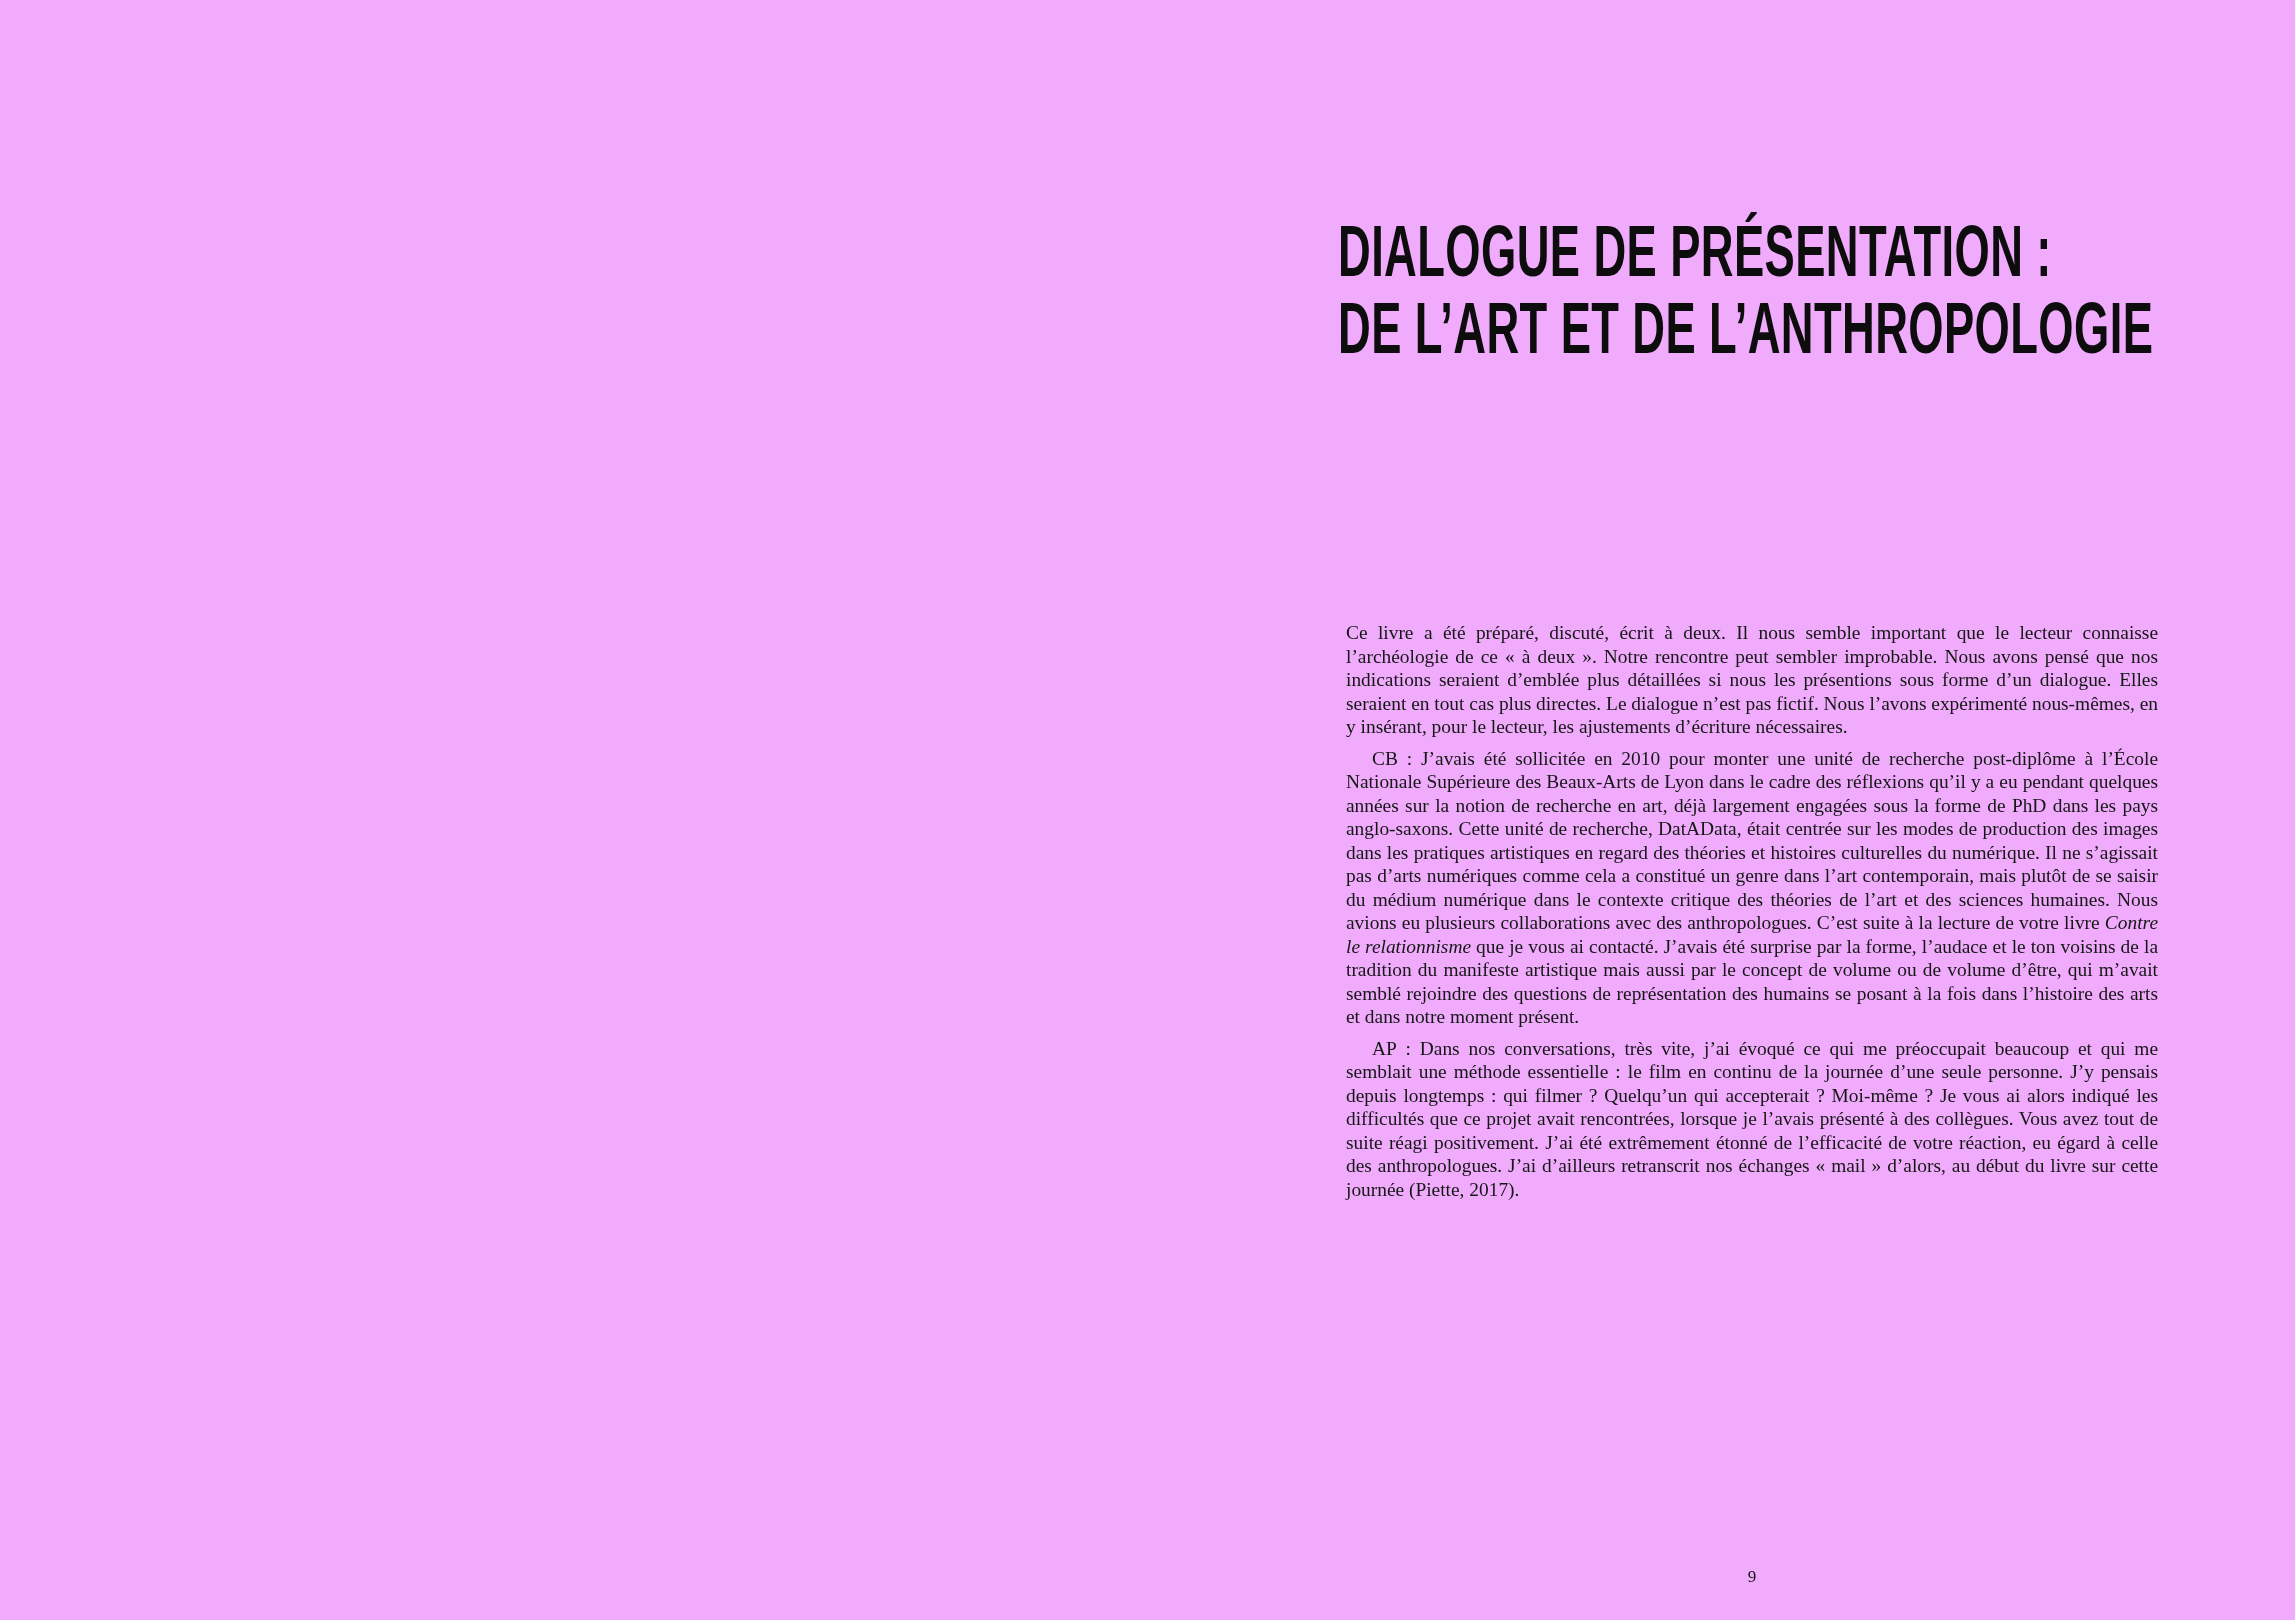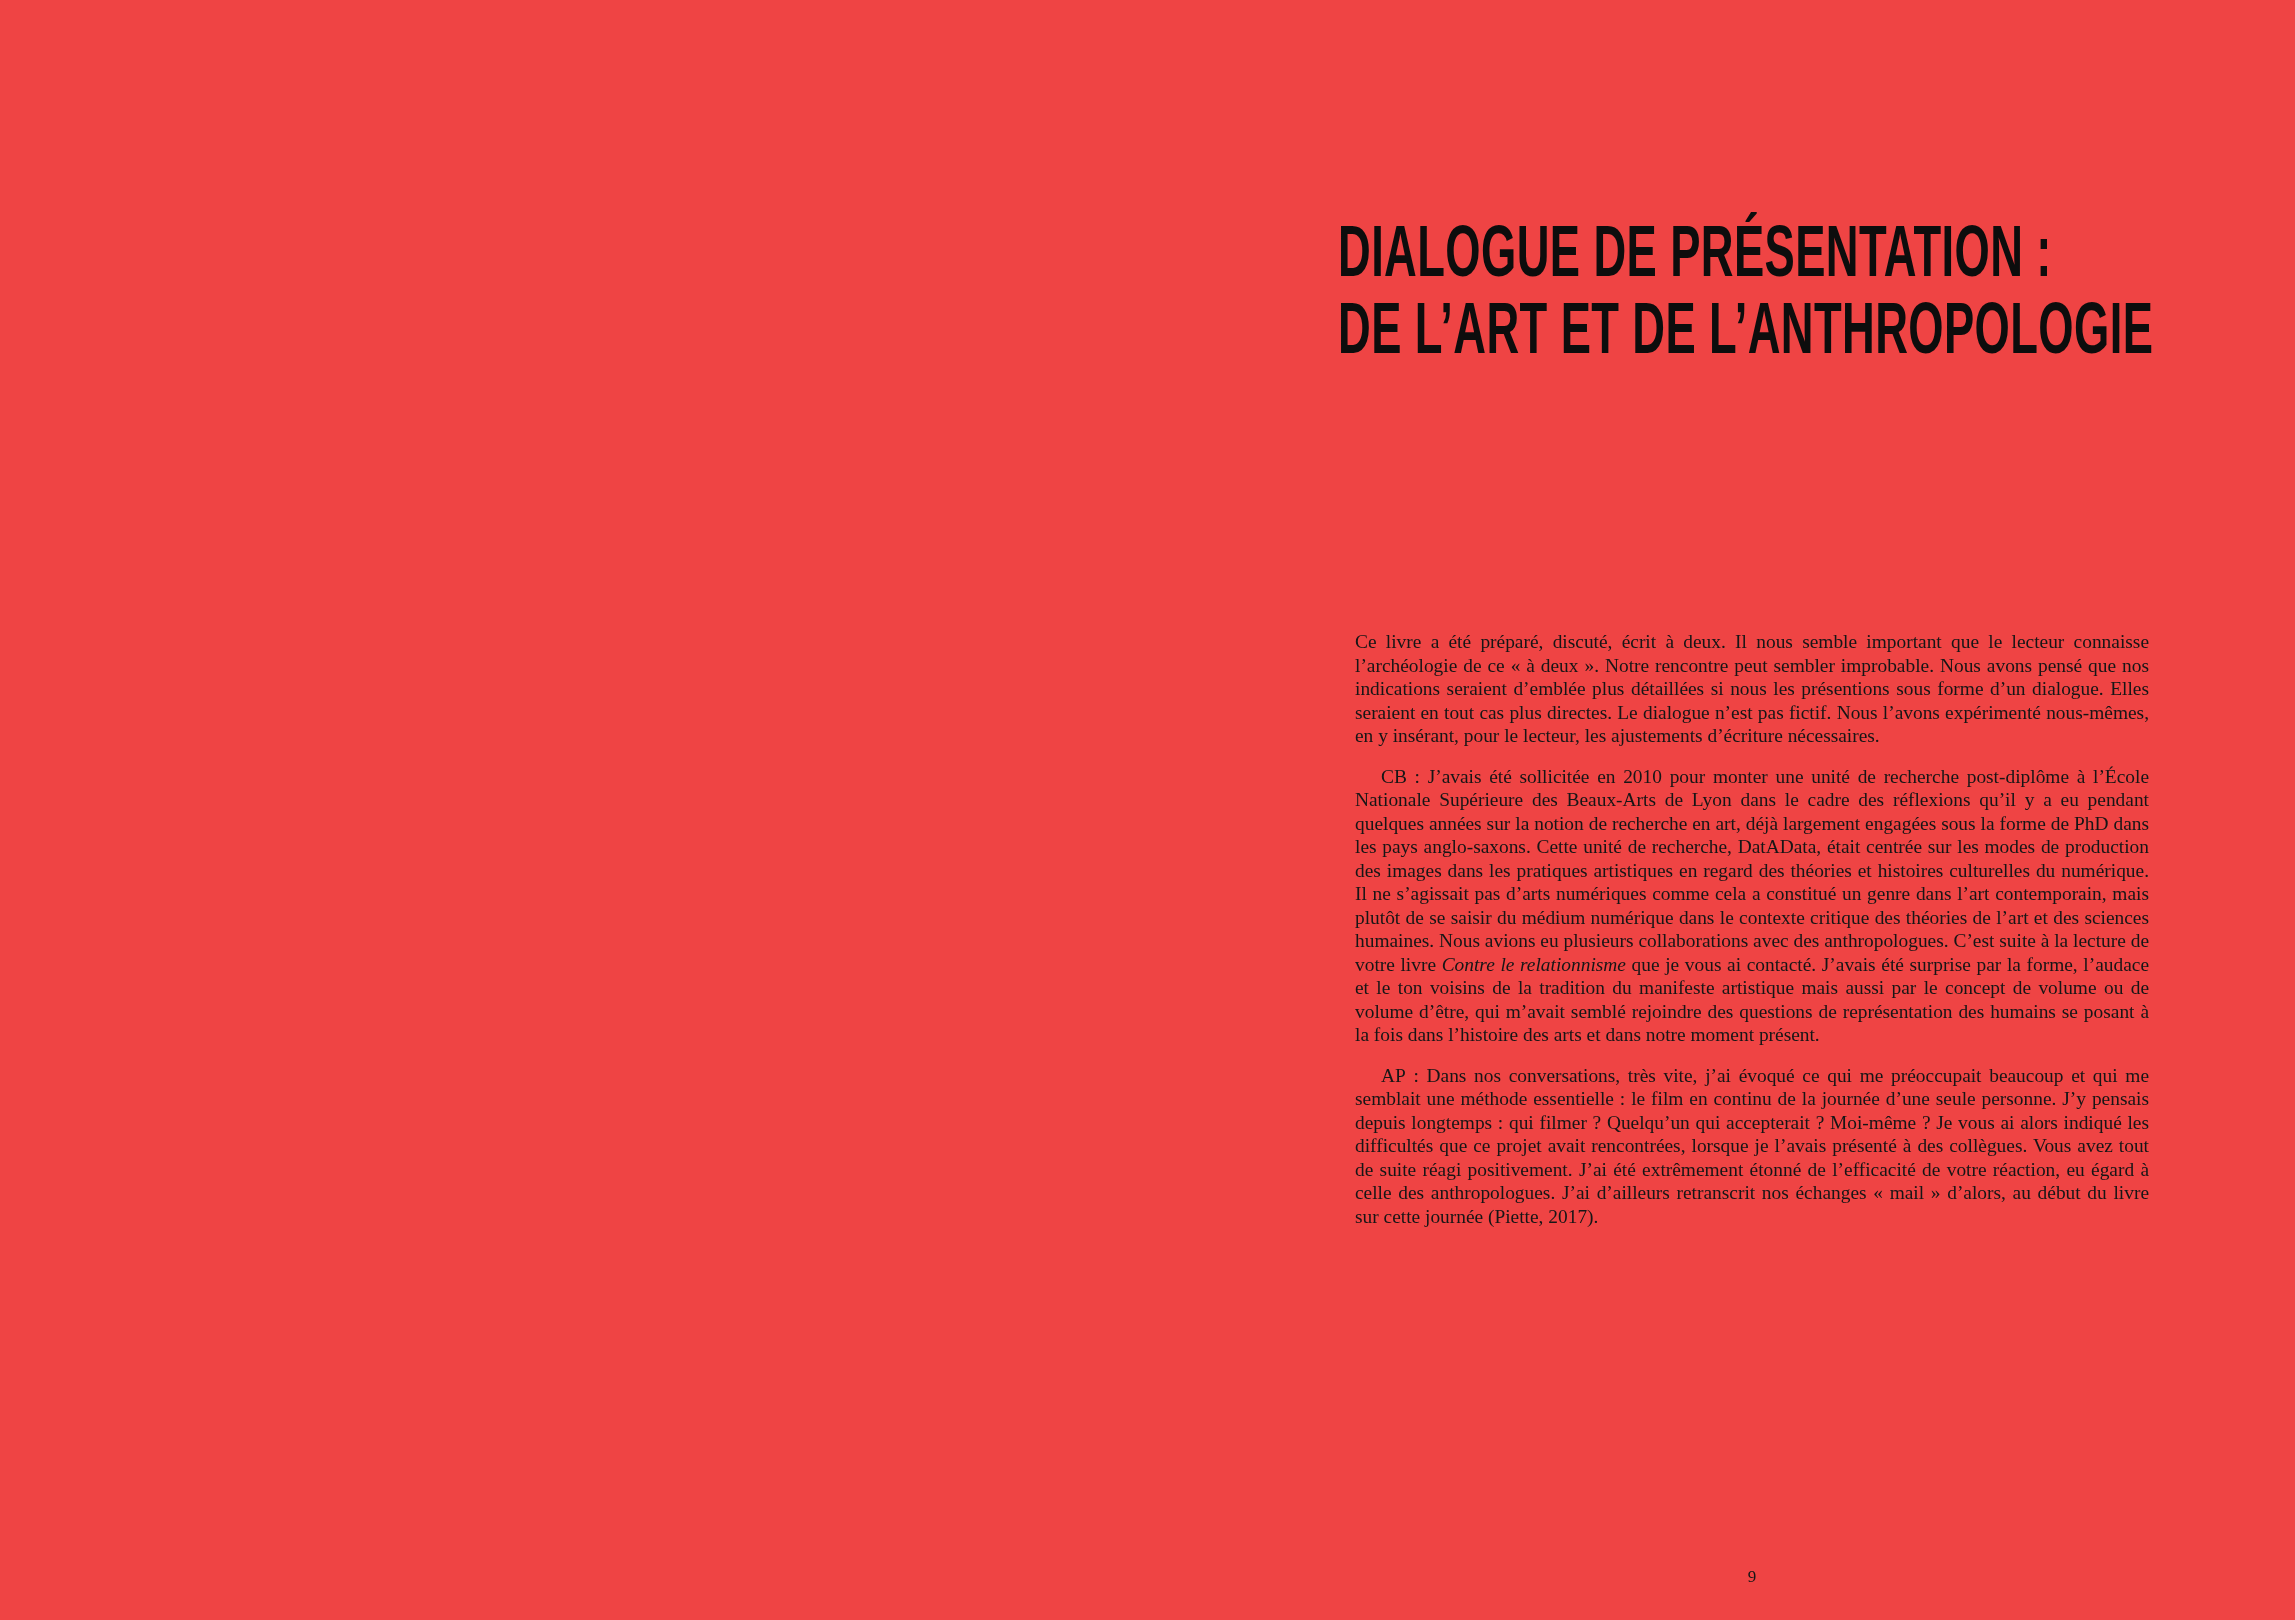--- a/index.html
+++ b/index.html
@@ -7,21 +7,21 @@
     padding: 0;
     background: #ffffff;
     width: 2295px;
     height: 1620px;
     overflow: hidden;
   }
   .spread {
     position: relative;
     width: 2295px;
     height: 1620px;
-    background: #ef4444;
+    background: #f0abfc;
   }
   .page-right-content {
     position: absolute;
     left: 1338px;
     top: 0;
     width: 828px;
     height: 100%;
   }
   .chapter-title {
     position: absolute;
@@ -46,21 +46,21 @@
     width: 828px;
     font-family: "Liberation Serif", serif;
     font-size: 19.4px;
     line-height: 23.5px;
     color: #161616;
     text-align: justify;
     hyphens: auto;
     -webkit-hyphens: auto;
   }
   .body-text p {
-    margin: 17px;
+    margin: 8px;
     text-indent: 26px;
   }
   .body-text p.no-indent {
     text-indent: 0;
   }
   .body-text em {
     font-style: italic;
   }
   .page-number {
     position: absolute;

